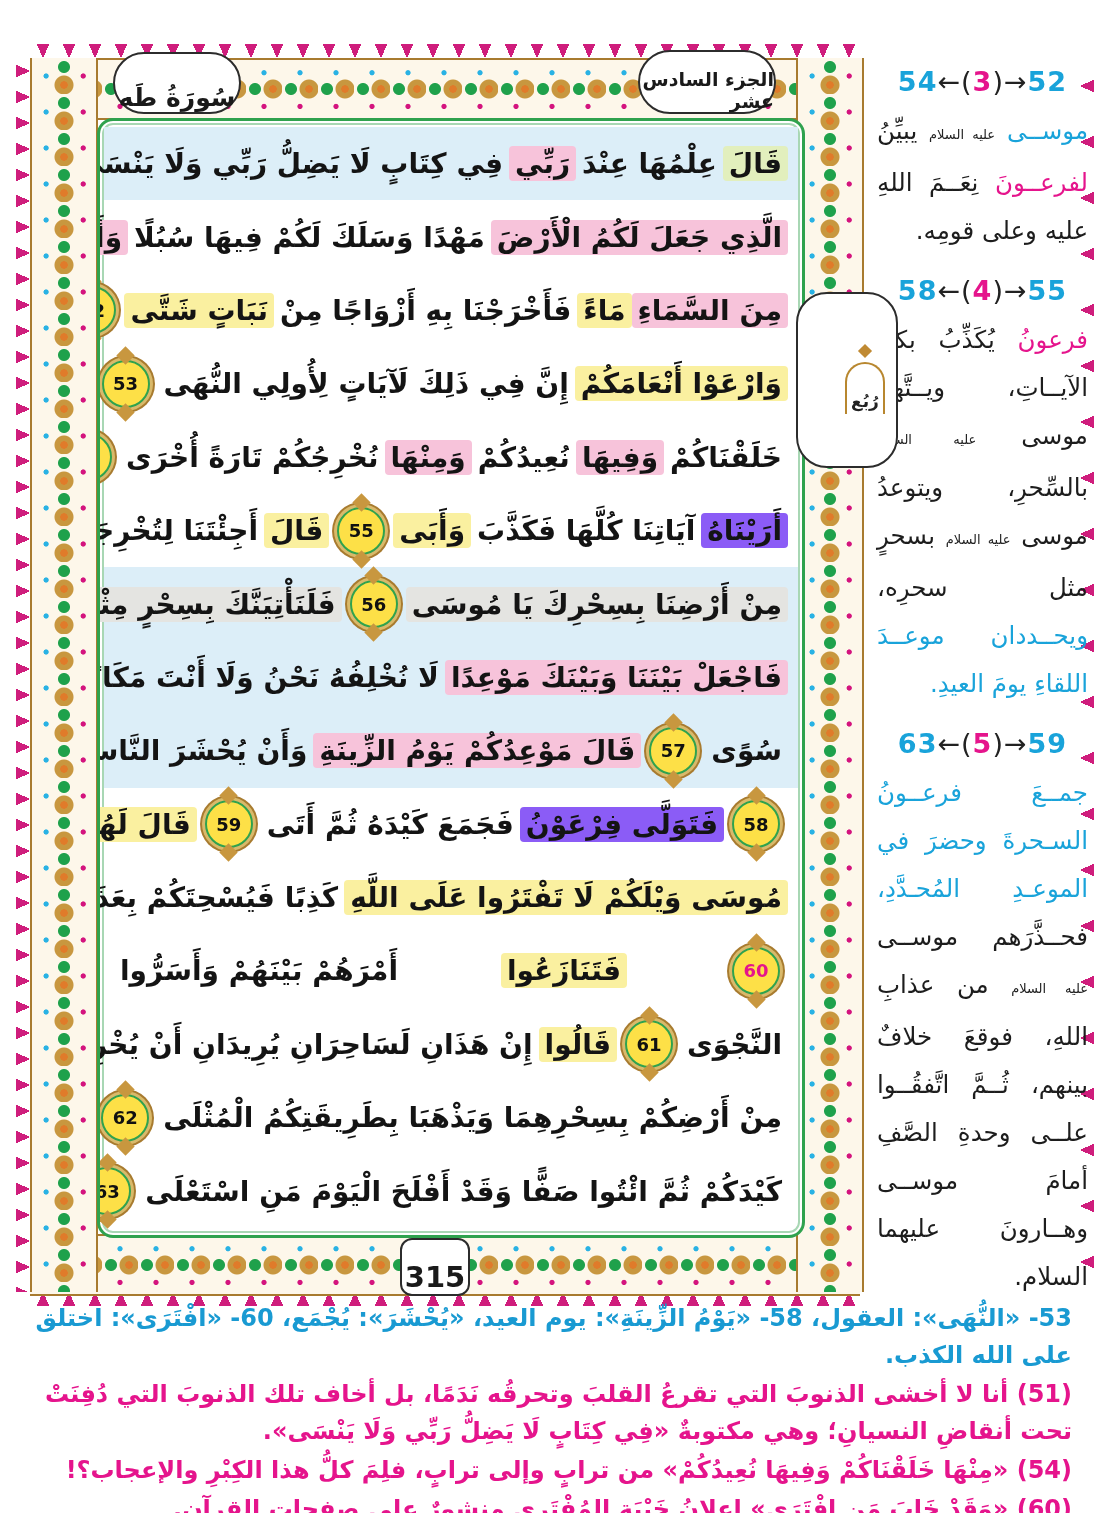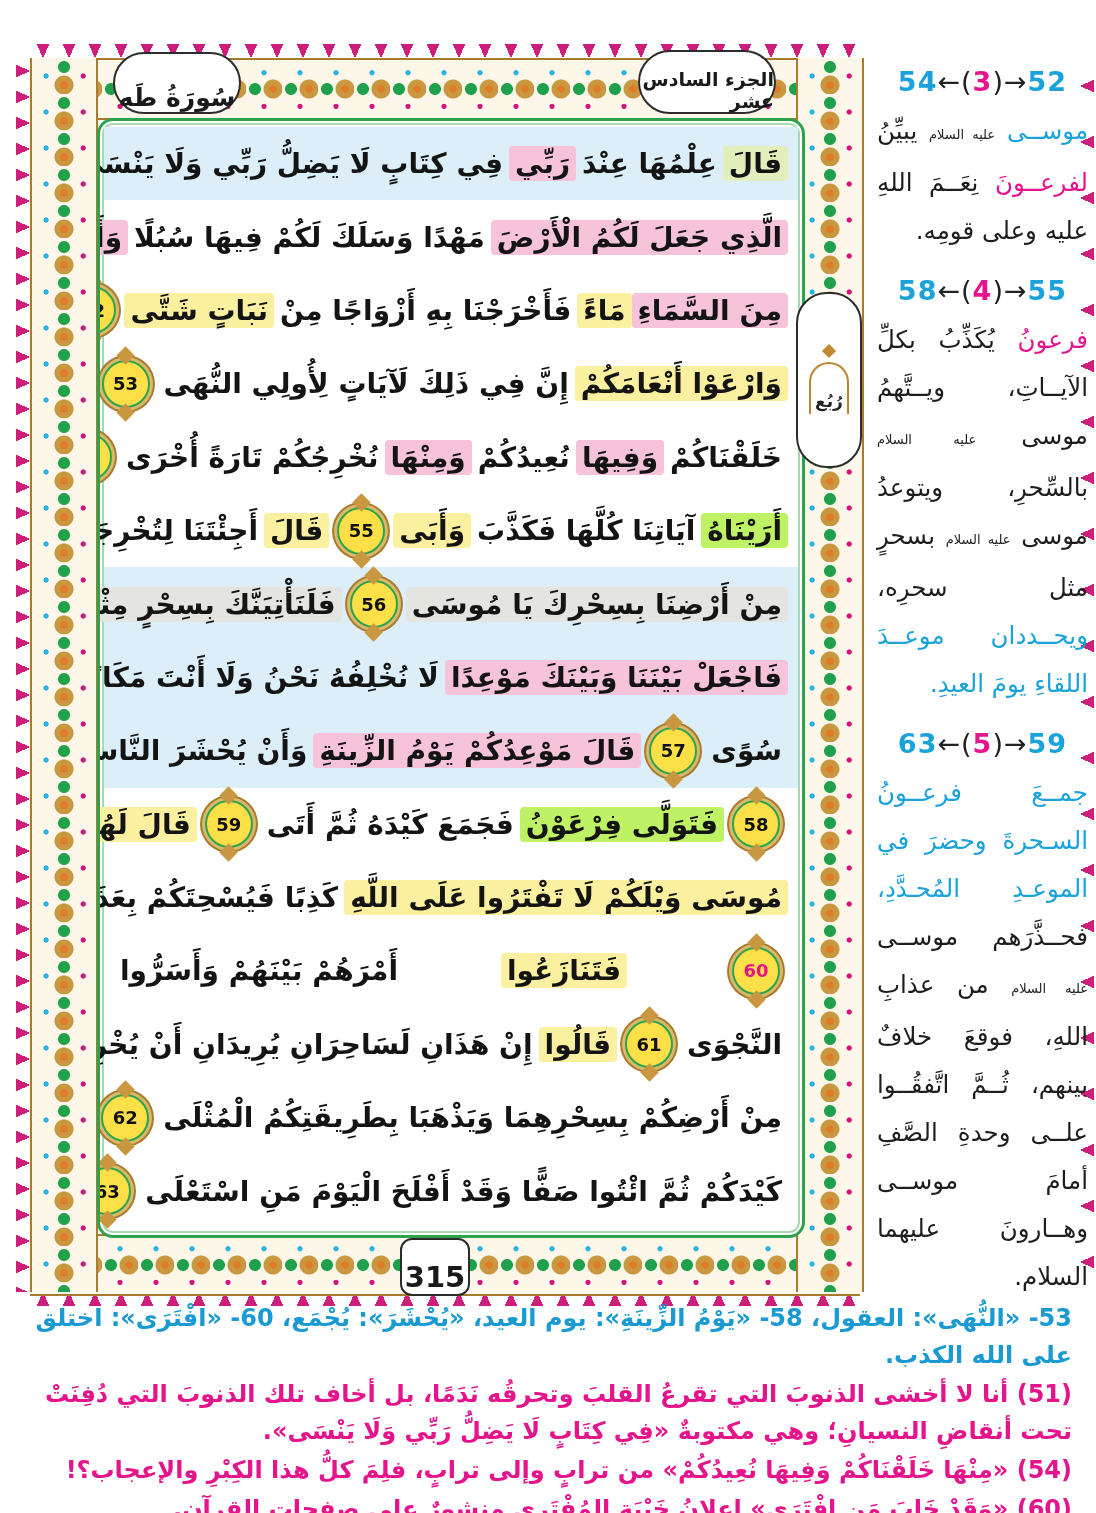--- a/index.html
+++ b/index.html
@@ -45,21 +45,21 @@
   .qline{
     display:flex;align-items:center;justify-content:space-between;
     height:73.4px;padding:0 10px;color:#141414;
     font-size:28px;font-weight:bold;white-space:nowrap;
   }
   .qline.band{background:#dceef8;}
   .qseg{padding:1px 6px;border-radius:4px;}
   .hl-pink{background:#f7c3da;}
   .hl-yellow{background:#faf0a0;}
   .hl-green{background:#e2efbd;}
-  .hl-blue{background:#bef264;}
+  .hl-blue{background:#8b5cf6;}
   .hl-gray{background:#e4e4e1;}
 
   
   .medallion{
     flex:0 0 auto;width:44px;height:44px;border-radius:50%;background:#fde047;
     border:2px solid #2fa24e;box-shadow:0 0 0 3px #d9b96a,0 0 0 5px #a87b2f;
     display:flex;align-items:center;justify-content:center;position:relative;margin:0 8px;
   }
   .medallion::before,.medallion::after{
     content:"";position:absolute;left:50%;width:13px;height:13px;margin-left:-6.5px;
@@ -77,21 +77,21 @@
   }
   .surah-cartouche{left:113px;top:52px;width:124px;height:58px;font-size:25px;}
   .juz-cartouche{left:638px;top:50px;width:134px;height:60px;font-size:19px;}
   .pageno-box{
     left:400px;top:1238px;width:66px;height:54px;border-radius:12px;
     border-width:2.5px;font-size:29px;z-index:6;direction:ltr;
   }
   .rub-marker{
     left:796px;top:292px;width:62px;height:172px;border-radius:31px;
     background:#fff;border:2px solid #2c2c2c;z-index:5;
-    display:flex;flex-direction:column;align-items:center;justify-content:center;gap:2px;
+    display:flex;flex-direction:column;align-items:center;justify-content:center;gap:2px;padding-left:36px;
   }
   .rub-diamond{width:10px;height:10px;background:#c08a33;transform:rotate(45deg);margin-bottom:4px;}
   .rub-arch{
     width:40px;height:52px;border:2px solid #b8872f;border-bottom:none;
     border-radius:20px 20px 0 0;display:flex;align-items:flex-end;justify-content:center;
     font-size:17px;font-weight:bold;color:#222;padding-bottom:3px;box-sizing:border-box;
   }
 
   
   .sidebar{left:auto;right:8px;top:66px;width:224px;direction:rtl;z-index:4;}

